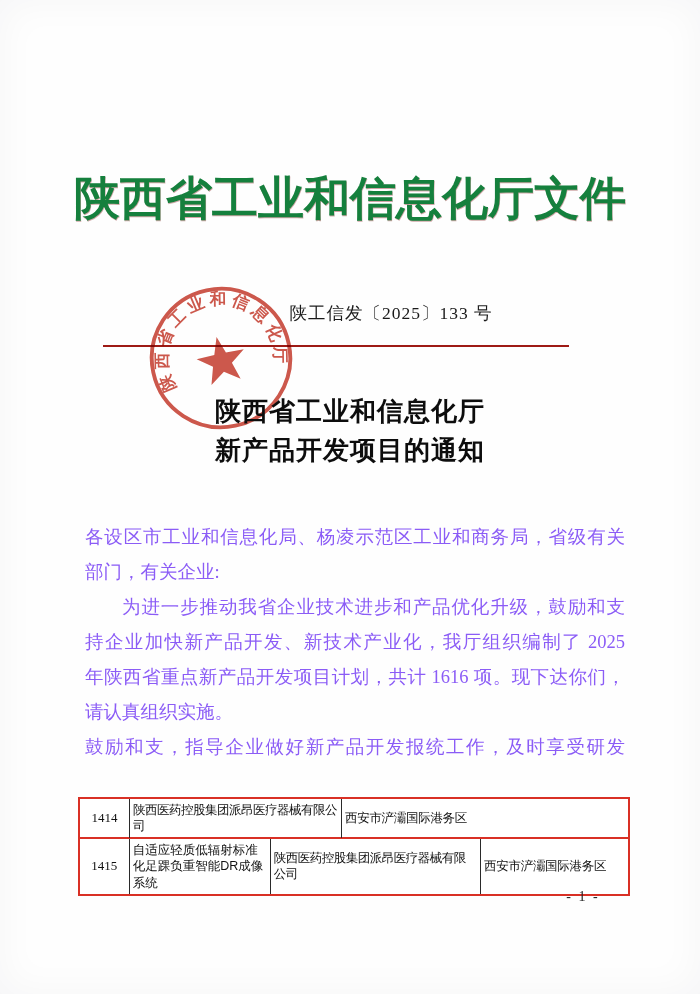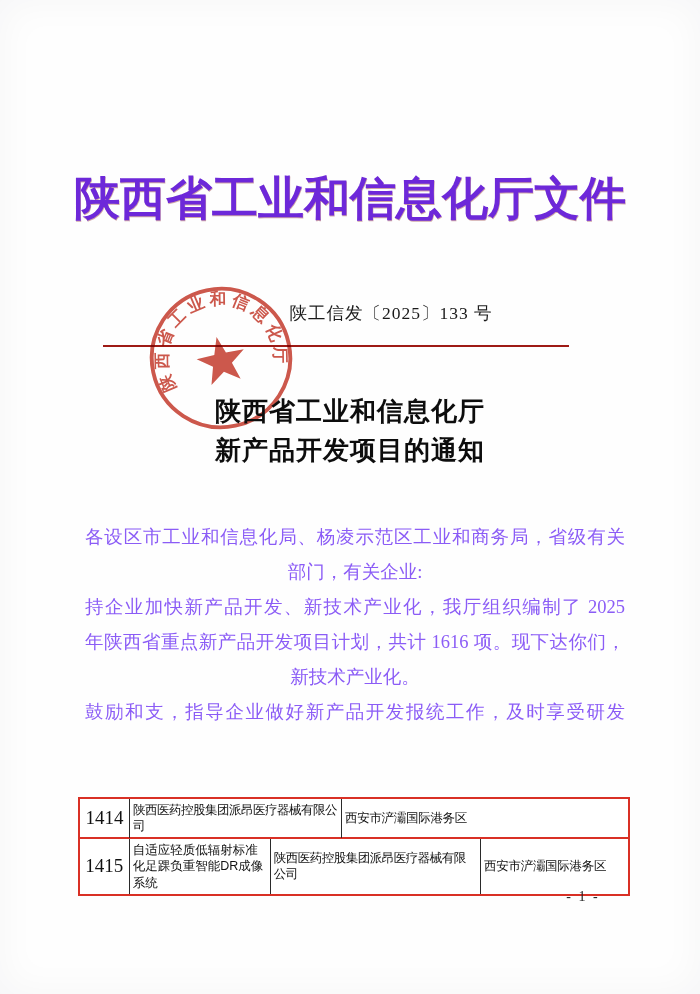--- a/index.html
+++ b/index.html
@@ -4,21 +4,21 @@
 <style>
   html,body{margin:0;padding:0;background:#e9eaee;}
   .page{
     position:relative;width:700px;height:994px;margin:0 auto;
     background:#fefefe;overflow:hidden;
     font-family:"Liberation Serif","DejaVu Serif",serif;color:#1c1c1c;
     box-shadow:inset 0 0 40px rgba(20,20,60,0.04);
   }
   .red-header{
     position:absolute;top:168px;left:0;right:0;text-align:center;
-    font-size:46px;font-weight:bold;color:#6d28d9;letter-spacing:0px;
+    font-size:46px;font-weight:bold;color:#15803d;letter-spacing:0px;
     text-shadow:0.5px 0.5px 0 rgba(120,0,0,0.35);white-space:nowrap;
   }
   .doc-number{
     position:absolute;top:301px;left:0;right:0;text-align:center;
     transform:translateX(41px);font-size:17.5px;color:#1a1a1a;letter-spacing:1px;
   }
   .red-line{
     position:absolute;top:345px;left:103px;width:466px;height:2px;
     background:#9e1a15;
   }
@@ -27,39 +27,39 @@
     transform:rotate(-12deg);opacity:0.85;mix-blend-mode:multiply;
   }
   .doc-title{
     position:absolute;top:392px;left:0;right:0;text-align:center;
     font-size:26px;font-weight:bold;line-height:39px;color:#0d0d0d;letter-spacing:1px;
   }
   .body-text{
     position:absolute;top:520px;left:85px;width:540px;
     font-size:18.5px;line-height:35px;color:#8b5cf6;
   }
-  .bline{white-space:nowrap;text-align:center;}
+  .bline{white-space:nowrap;}
   .jst{text-align:justify;text-align-last:justify;white-space:normal;}
   .indent{text-indent:2em;}
   .ptable{
     position:absolute;top:797px;left:78px;width:552px;
     font-family:"Liberation Sans","DejaVu Sans",sans-serif;
     font-size:12.5px;color:#111;
   }
   .trow{
     display:flex;align-items:stretch;border:2.5px solid #d93025;
     background:#fff;box-sizing:border-box;
   }
   .trow+.trow{margin-top:-2.5px;}
   .tcell{
     display:flex;align-items:center;box-sizing:border-box;
     padding:3px 3px;border-right:1.5px solid #2a2a2a;line-height:1.3;
   }
   .tcell:last-child{border-right:none;}
-  .c-no{width:50px;justify-content:center;font-size:19px;font-family:"Liberation Serif",serif;}
+  .c-no{width:50px;justify-content:center;font-size:13px;font-family:"Liberation Serif",serif;}
   .c-prod{width:142px;}
   .c-comp{width:212px;letter-spacing:-0.5px;}
   .c-dist{width:148px;letter-spacing:-0.3px;}
   .page-number{
     position:absolute;top:889px;left:538px;width:90px;text-align:center;
     font-size:14px;color:#222;letter-spacing:2px;
   }
 </style>
 </head>
 <body>
@@ -84,23 +84,24 @@
   </svg>
 
   <div class="doc-title">
     <div>陕西省工业和信息化厅</div>
     <div>新产品开发项目的通知</div>
   </div>
 
   <div class="body-text">
     <div class="bline jst">各设区市工业和信息化局、杨凌示范区工业和商务局，省级有关</div>
     <div class="bline">部门，有关企业:</div>
+    <div class="bline jst indent">为进一步推动我省企业技术进步和产品优化升级，鼓励和支</div>
     <div class="bline jst">持企业加快新产品开发、新技术产业化，我厅组织编制了 2025</div>
     <div class="bline jst">年陕西省重点新产品开发项目计划，共计 1616 项。现下达你们，</div>
-    <div class="bline">新技术产业化。</div>
+    <div class="bline">请认真组织实施。</div>
     <div class="bline jst">鼓励和支，指导企业做好新产品开发报统工作，及时享受研发</div>
   </div>
 
   <div class="ptable">
     <div class="trow">
       <div class="tcell c-no">1414</div>
       <div class="tcell c-comp">陕西医药控股集团派昂医疗器械有限公司</div>
       <div class="tcell c-dist">西安市浐灞国际港务区</div>
     </div>
     <div class="trow">

